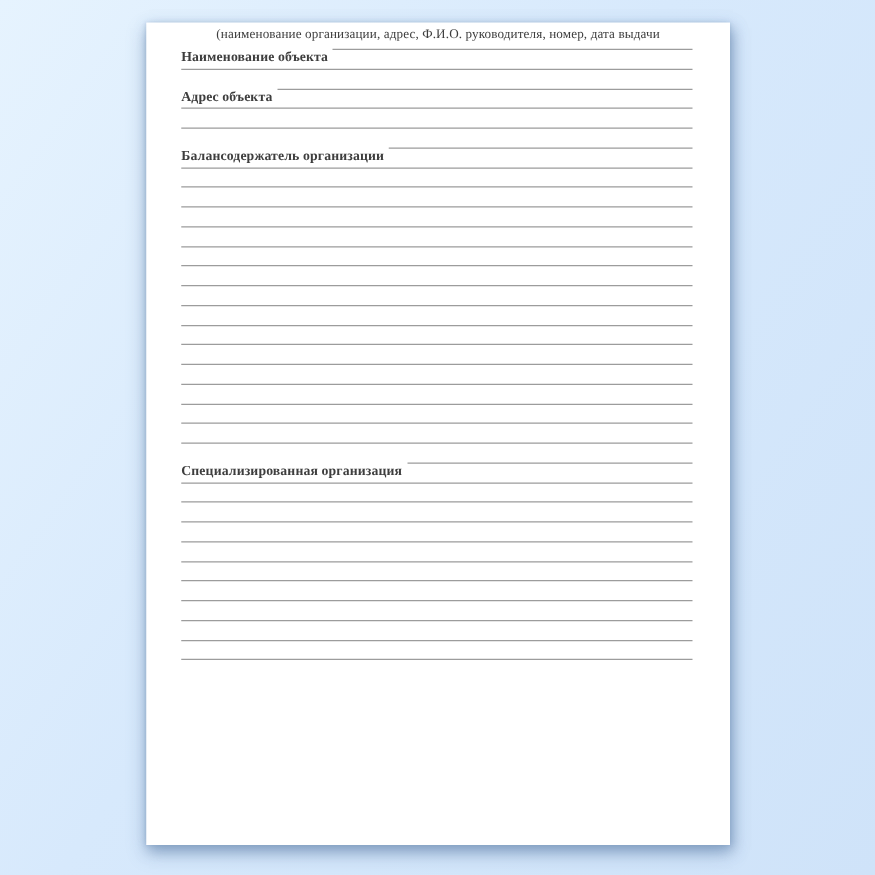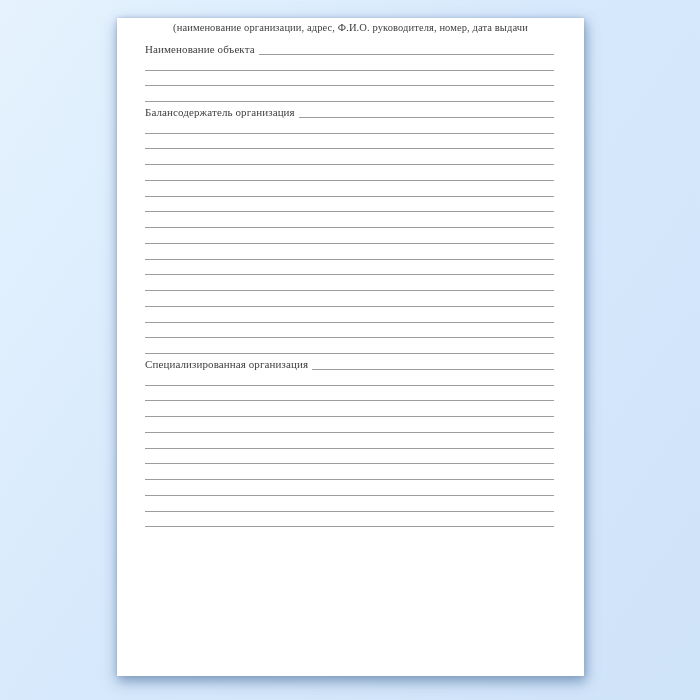--- a/index.html
+++ b/index.html
@@ -31,21 +31,22 @@
   }
   .form-area {
     position: absolute;
     left: 28px;
     right: 30px;
     top: 21px;
   }
   .row {
     height: 15.75px;
     display: flex;
-    align-items: flex-end;
+    align-items: flex-start;
+    font-weight: bold;
   }
   .lbl {
     font-size: 11px;
     line-height: 13px;
     color: var(--ink, #3e3e3e);
     letter-spacing: 0.1px;
     white-space: nowrap;
     transform: translateY(1px);
   }
   .rule {
@@ -70,28 +71,32 @@
 
 <div class="paper">
   <div class="form-area" id="form-area">
       <div class="row has-label">
         <span class="lbl">Наименование объекта</span>
         <span class="rule"></span>
       </div>
       <div class="row">
         <span class="rule"></span>
       </div>
+      <div class="row has-label">
+        <span class="lbl">Адрес объекта</span>
+        <span class="rule"></span>
+      </div>
       <div class="row">
         <span class="rule"></span>
       </div>
       <div class="row">
         <span class="rule"></span>
       </div>
       <div class="row has-label">
-        <span class="lbl">Балансодержатель организация</span>
+        <span class="lbl">Балансодержатель организации</span>
         <span class="rule"></span>
       </div>
       <div class="row">
         <span class="rule"></span>
       </div>
       <div class="row">
         <span class="rule"></span>
       </div>
       <div class="row">
         <span class="rule"></span>

